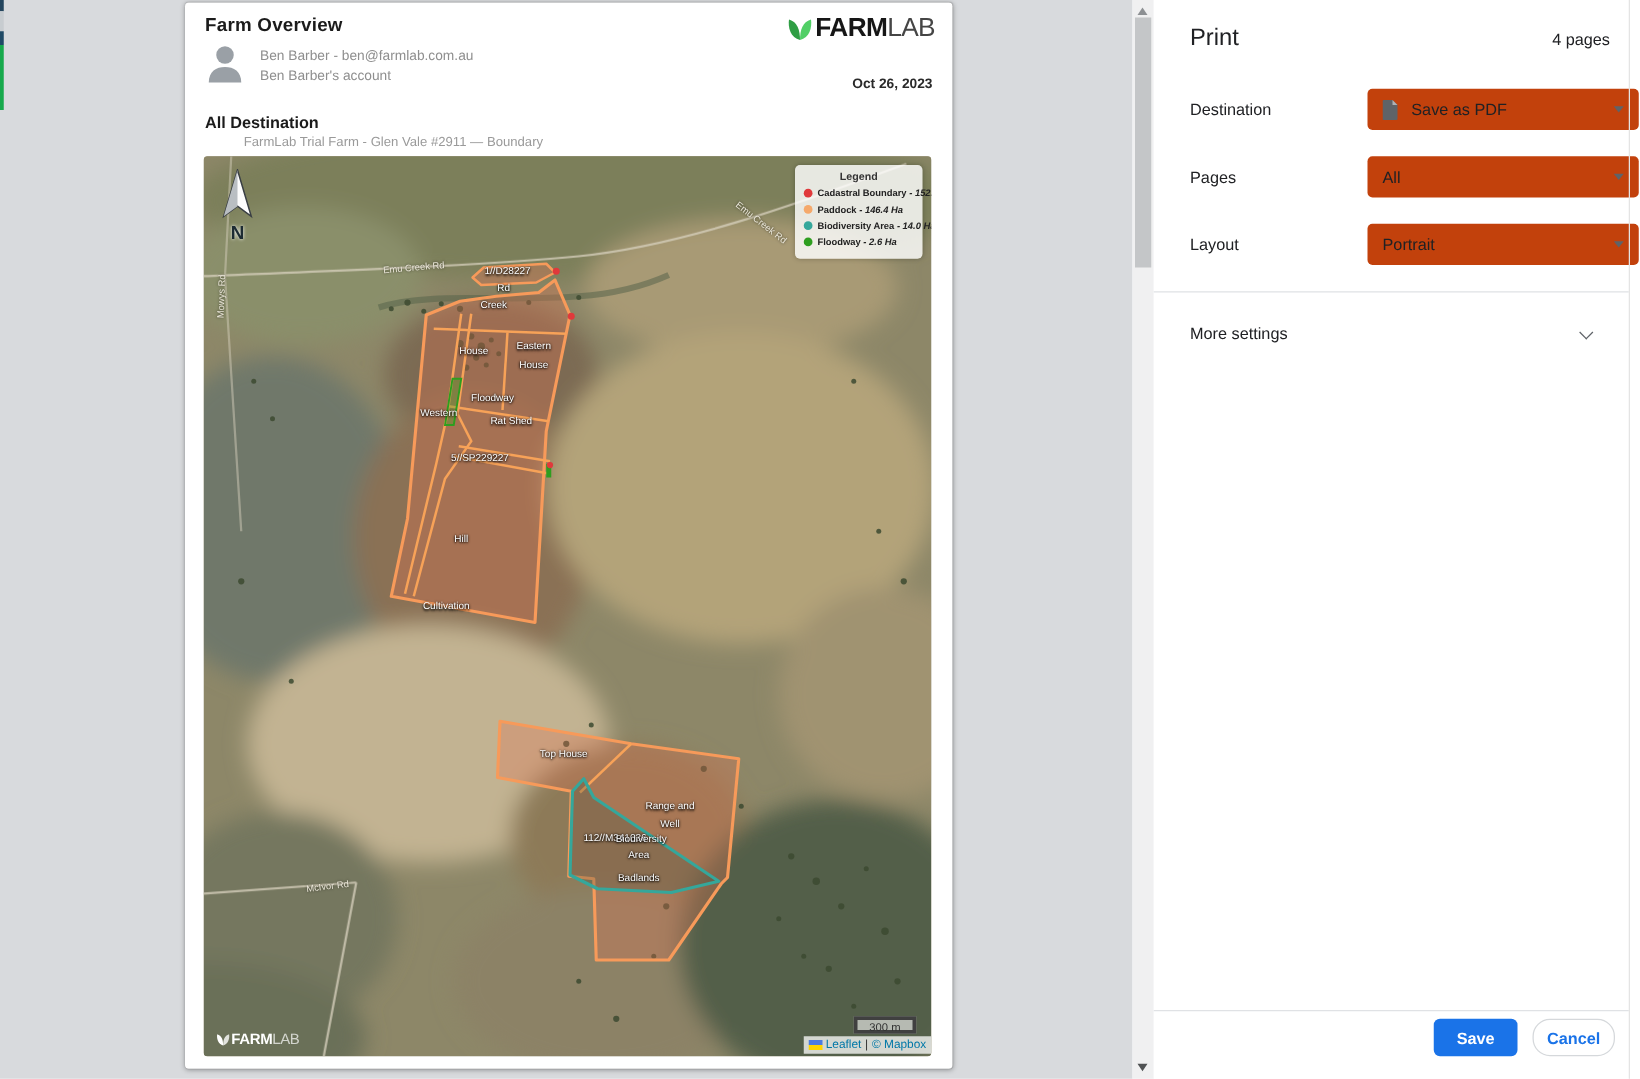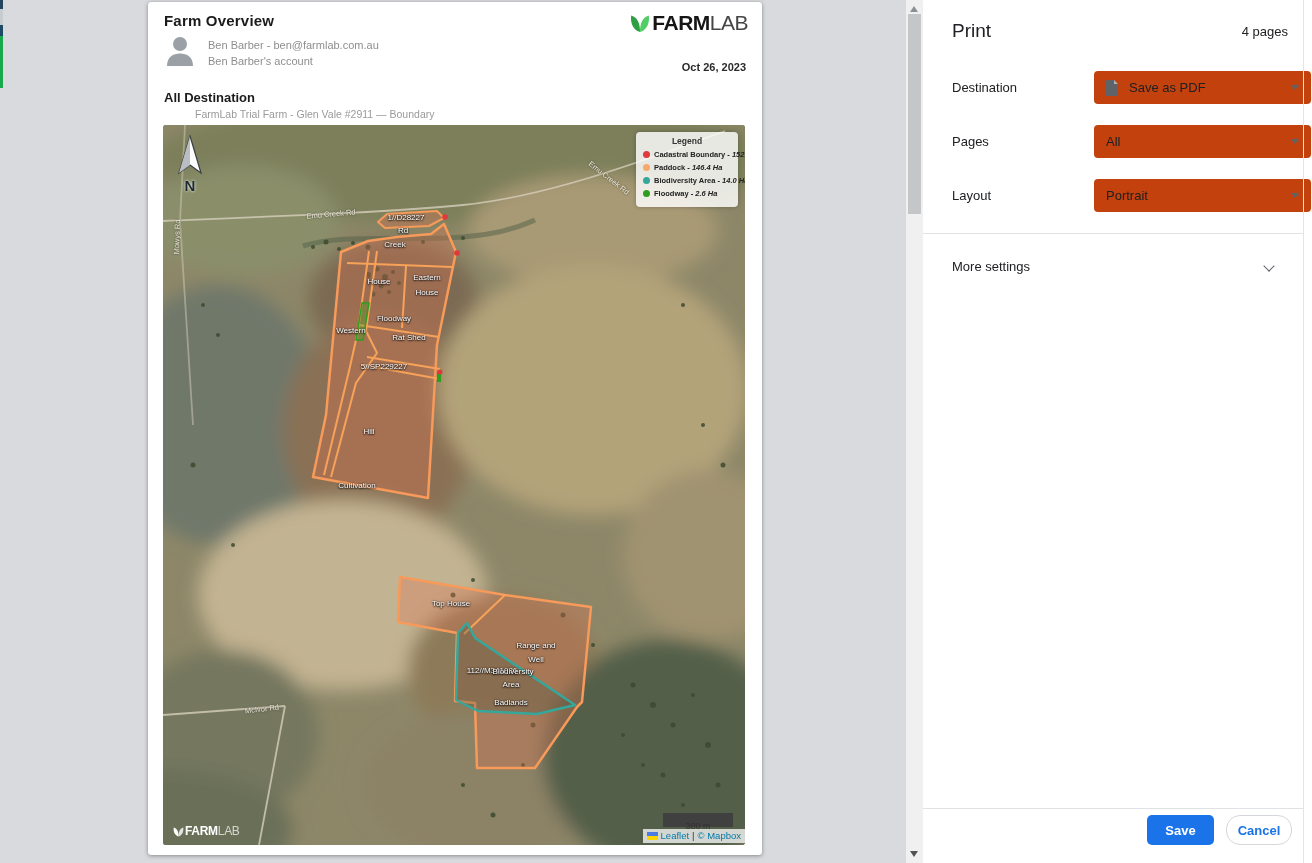--- a/index.html
+++ b/index.html
@@ -41,22 +41,22 @@
   .legend { position:absolute; right:7px; top:7px; width:102px; z-index:7;
             background:rgba(255,255,255,.82); border-radius:4px; padding:4px 7px 5px 7px;
             box-shadow:0 0 4px rgba(0,0,0,.25); }
   .legend-title { text-align:center; font-size:8.5px; font-weight:700; color:#333; margin-bottom:4px; }
   .legend-item { display:flex; align-items:center; margin:4px 0; }
   .legend-item .dot { width:7px; height:7px; border-radius:50%; margin-right:4px; flex:none; }
   .legend-item .ltxt { font-size:7.5px; font-weight:700; color:#222; white-space:nowrap; }
   .legend-item .lv { font-style:italic; }
   .legend-item .lv::before { content:" - "; }
 
-  .scalebar { position:absolute; right:12px; bottom:18px; z-index:7; width:70px; height:14px;
-              background:rgba(235,235,235,.65); border:7px solid #404040; font-size:9px;
+  .scalebar { position:absolute; right:12px; bottom:18px; z-index:7; width:50px; height:14px;
+              background:rgba(235,235,235,.65); border:3px solid #404040; font-size:9px;
               color:#333; text-align:center; line-height:13px; }
   .attribution { position:absolute; right:0; bottom:2px; z-index:7; background:rgba(255,255,255,.75);
                  padding:1px 4px 2px 4px; font-size:9.5px; color:#333; display:flex; align-items:center; }
   .attribution a { color:#0078A8; text-decoration:none; }
   .flag { display:inline-block; width:11px; height:8px; margin-right:3px;
           background:linear-gradient(#4C7BE1 50%, #FFD500 50%); }
   .attr-sep { margin:0 3px; color:#333; }
 
   .watermark { position:absolute; left:9px; bottom:7px; z-index:7; display:flex; align-items:center; }
   .watermark .farm { font-size:12px; font-weight:800; color:#fff; letter-spacing:-.3px; }

